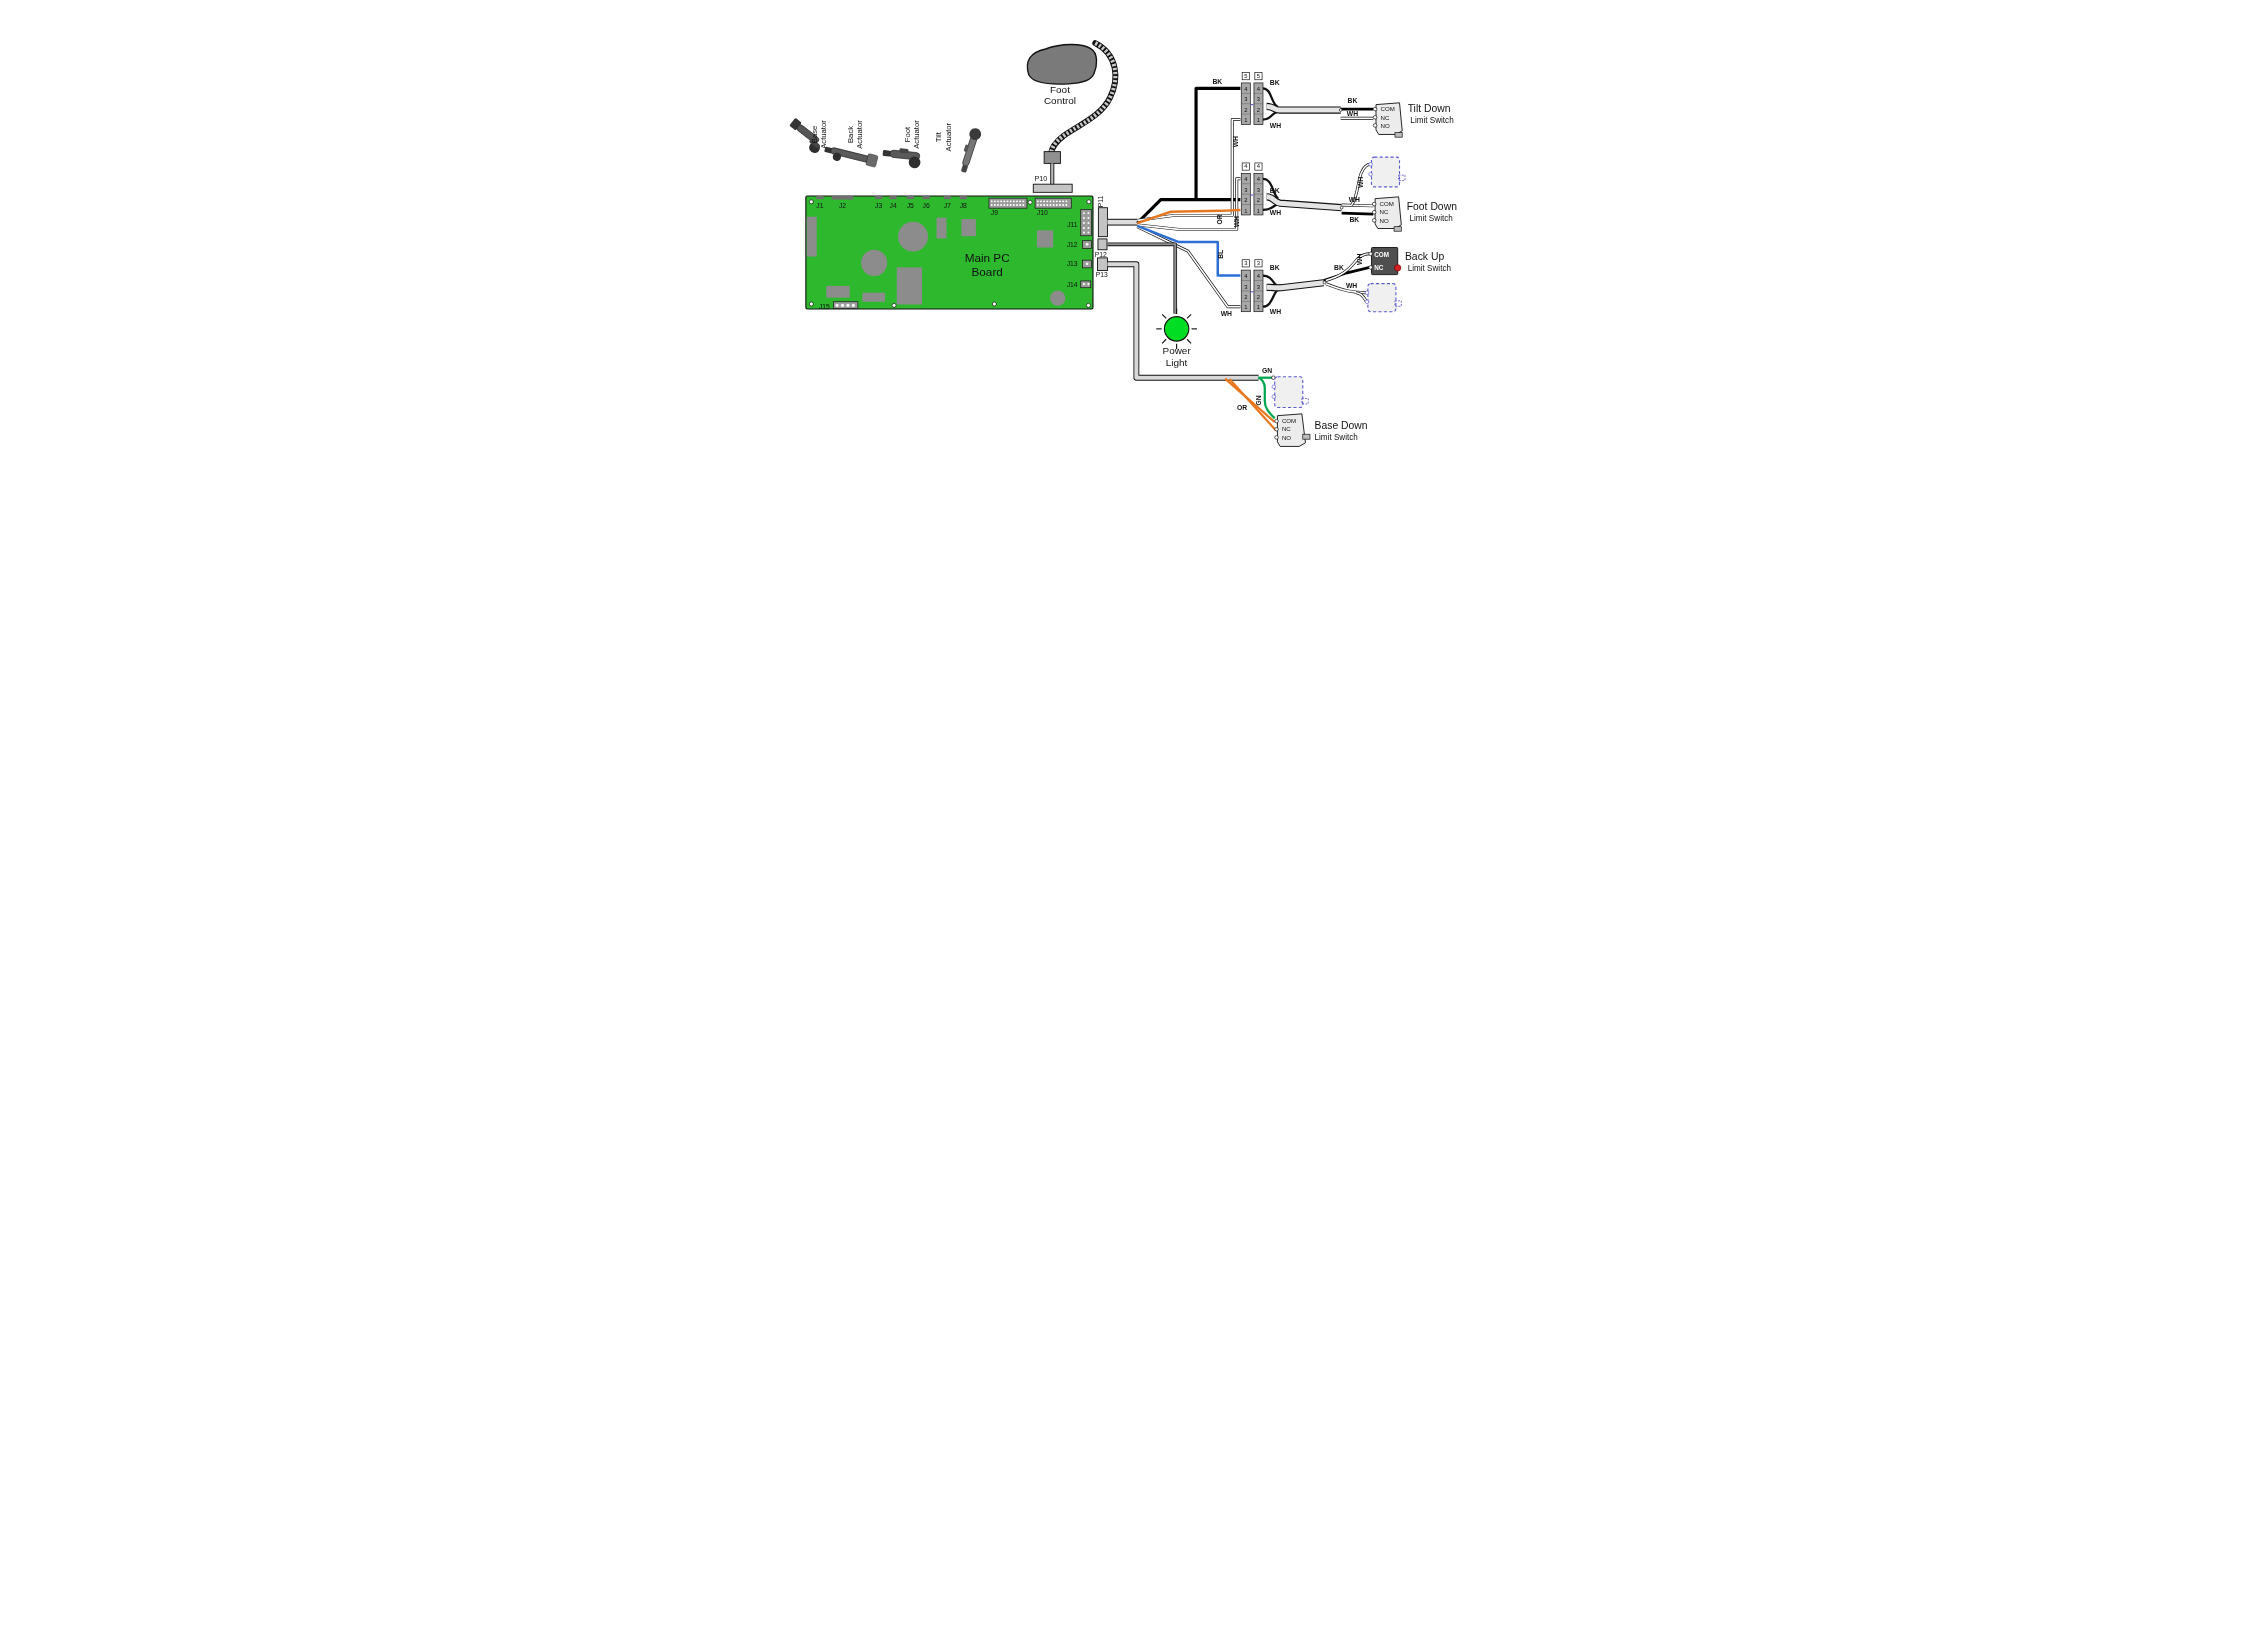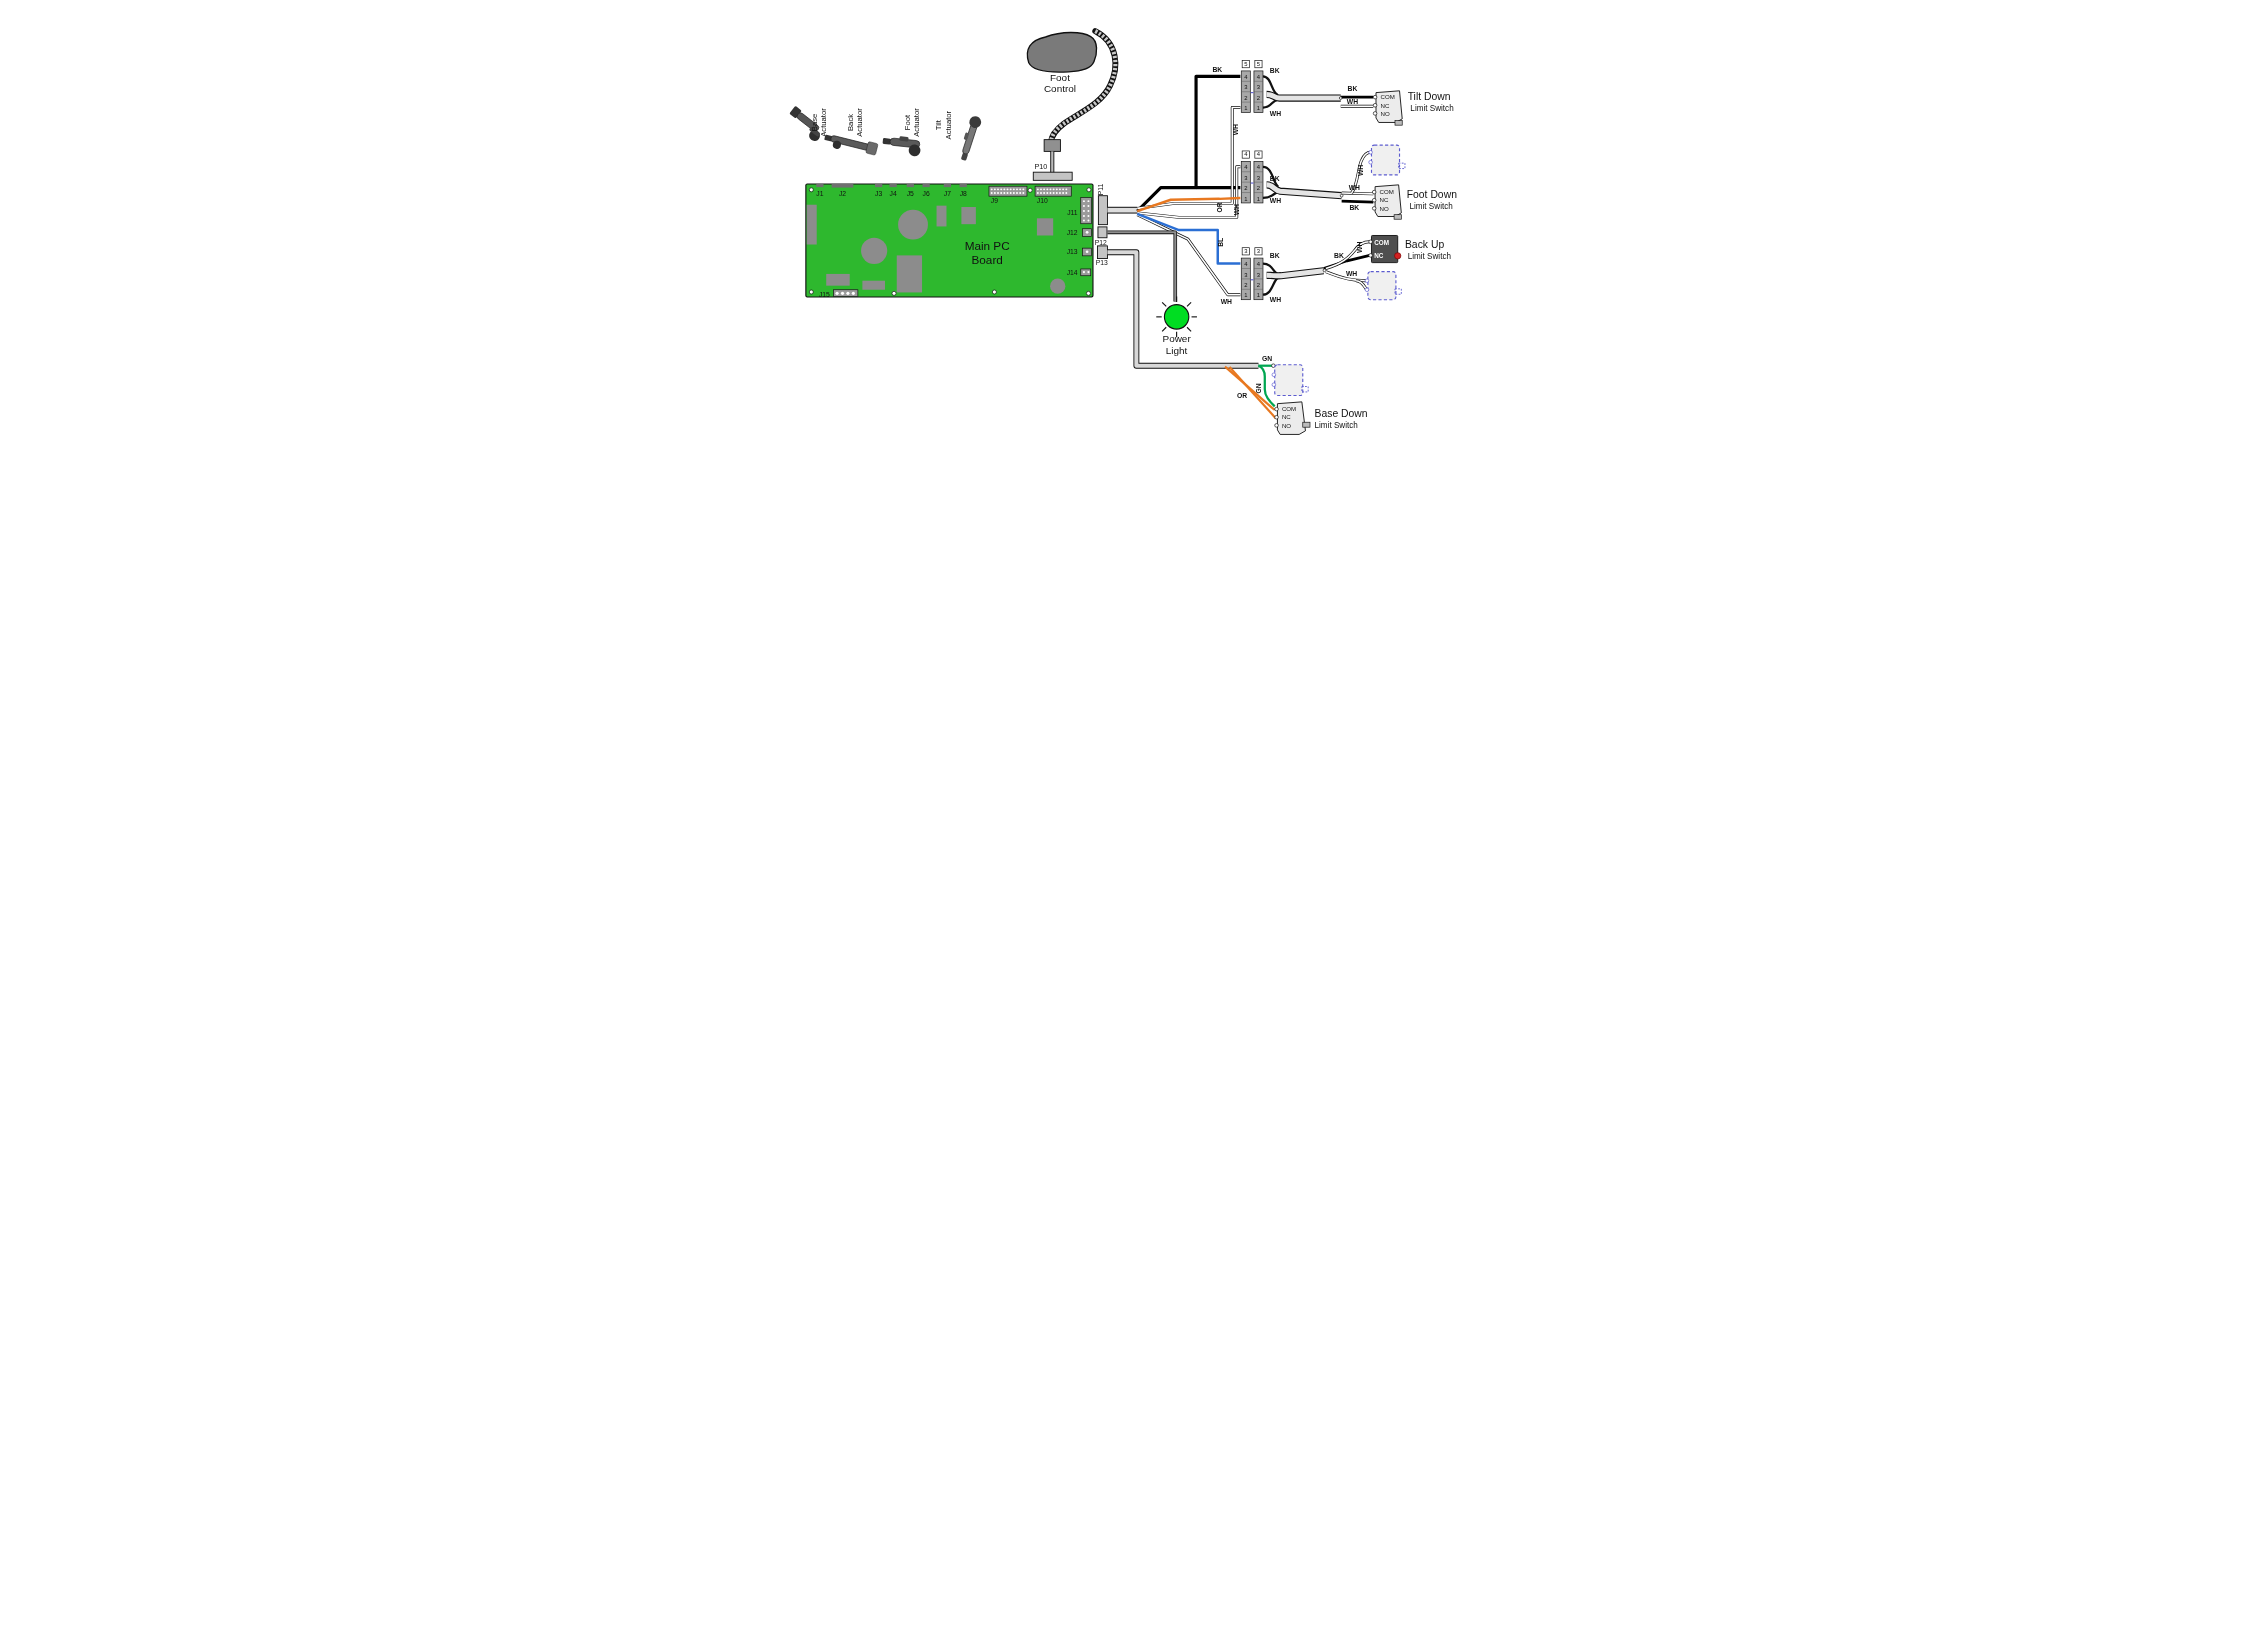--- a/index.html
+++ b/index.html
@@ -1,16 +1,16 @@
 <!DOCTYPE html>
 <html style="font-size:7.2px"><head>
 <meta charset="utf-8">
 <style>
   html,body{margin:0;padding:0;background:#ffffff;}
-  .wrap{width:699px;max-width:100%;margin:4px auto;text-align:right;}
+  .wrap{width:699px;max-width:100%;margin:16px auto;text-align:right;}
   svg{display:block;width:100%;height:auto;}
   text{font-family:"Liberation Sans",sans-serif;fill:#111;}
   .tb{font-size:23px;}   
   .ts{font-size:18px;}   
   .tw{font-size:15px;font-weight:bold;}   
   .tp{font-size:13px;}   
   .tj{font-size:15px;}   
   .tbd{font-size:26px;}  
   .tl{font-size:22px;}   
   .ta{font-size:17px;}   

